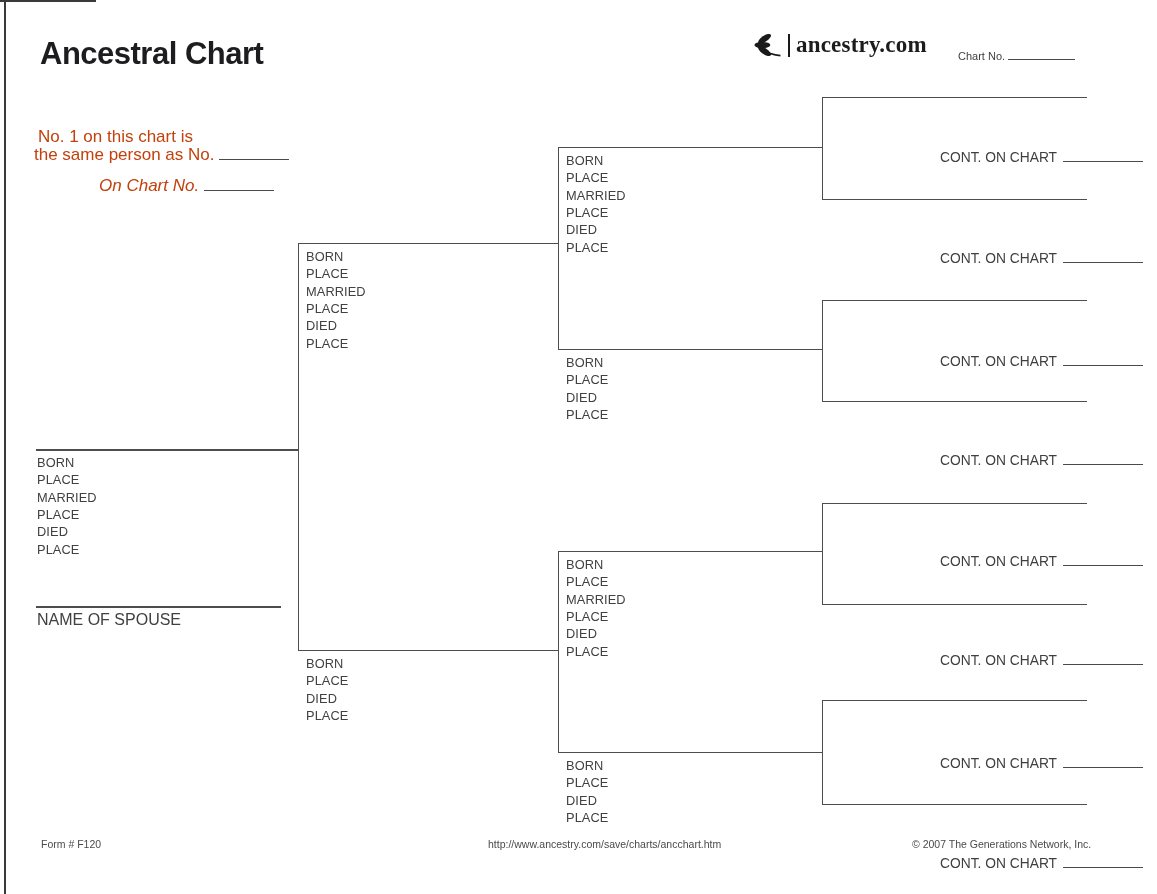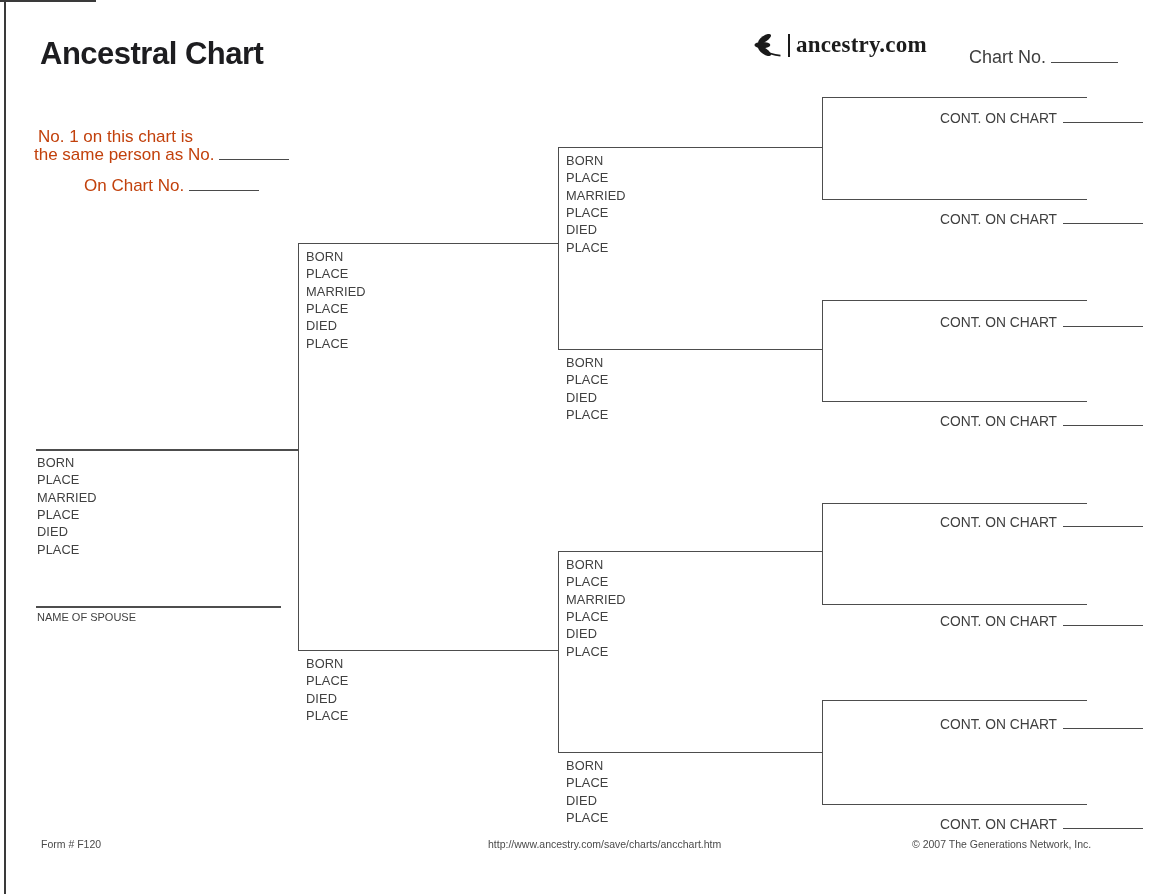--- a/index.html
+++ b/index.html
@@ -15,42 +15,42 @@
   .title{
     position:absolute;left:40px;top:36px;
     font-size:31px;font-weight:bold;color:#1d1d20;letter-spacing:-0.5px;
   }
 
   .logo{position:absolute;left:754px;top:31px;display:flex;align-items:center;gap:3px;}
   .logo svg{display:block;}
   .logo .bar{width:2px;height:23px;background:#1a1a1a;margin:0 3px 0 1px;}
   .logo .word{font-family:"Liberation Serif", serif;font-size:23px;font-weight:600;color:#1c1c1c;letter-spacing:0.2px;}
 
-  .chartno{position:absolute;left:958px;top:47px;font-size:18px;color:#3f3f3f;margin-left:11px;}
+  .chartno{position:absolute;left:958px;top:47px;font-size:11px;color:#3f3f3f;}
 
   .intro{font-size:17px;color:#c2410c;}
   .intro-1{position:absolute;left:38px;top:127px;}
   .intro-2{position:absolute;left:34px;top:145px;text-align:right;}
-  .intro-3{position:absolute;left:84px;top:176px;}
+  .intro-3{position:absolute;left:99px;top:176px;font-style:italic;}
 
   .blank{display:inline-block;border-bottom:1.4px solid #4a4a4a;height:12px;vertical-align:baseline;}
   .w70{width:70px;}
   .w67{width:67px;}
   .w80{width:80px;margin-left:6px;}
 
   
   .hline{position:absolute;height:1.6px;background:#4d4d4d;}
   .bracket{position:absolute;border-left:1.6px solid #4d4d4d;border-top:1.6px solid #4d4d4d;border-bottom:1.6px solid #4d4d4d;}
 
   .fields{position:absolute;font-size:12.8px;line-height:17.33px;color:#414141;letter-spacing:0.1px;}
   .fields span{display:block;}
 
-  .spouse-label{position:absolute;left:37px;top:611px;font-size:11px;color:#414141;}
+  .spouse-label{position:absolute;left:37px;top:611px;font-size:16px;color:#414141;}
 
-  .cont{position:absolute;left:940px;font-size:13.8px;color:#3f3f3f;white-space:nowrap;}
+  .cont{position:absolute;left:940px;font-size:13.8px;color:#3f3f3f;white-space:nowrap;margin-top:39px;}
 
   .footer{position:absolute;top:838px;font-size:10.5px;color:#4a4a4a;}
   .f-form{left:41px;}
   .f-url{left:458px;padding-left:30px;}
   .f-copy{left:912px;}
 </style>
 </head>
 <body>
 
 <div class="page">

